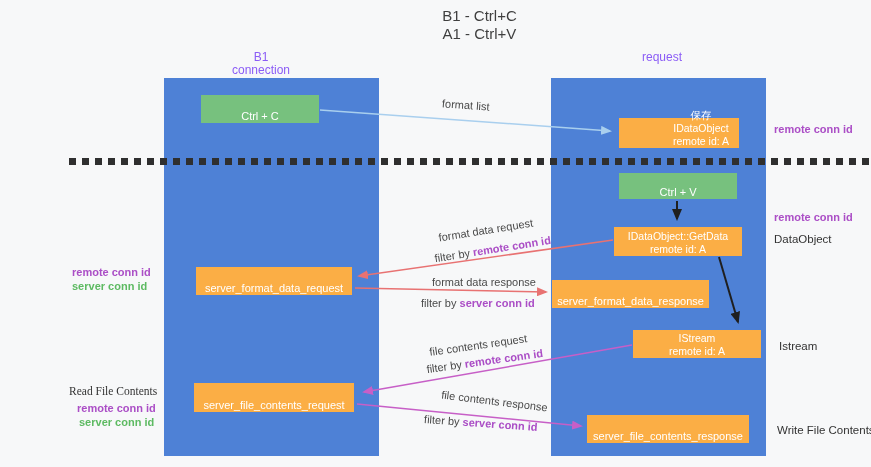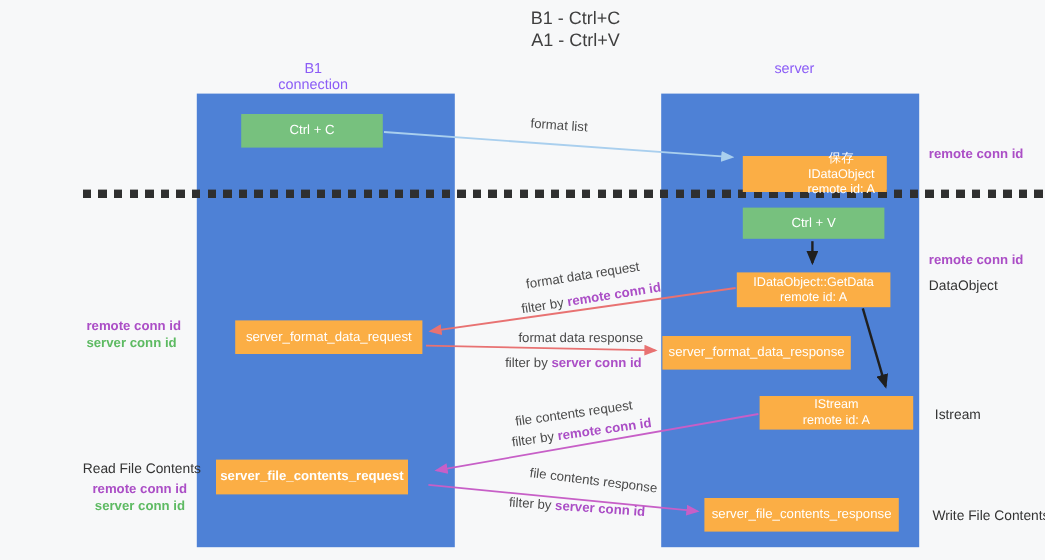--- a/index.html
+++ b/index.html
@@ -10,21 +10,21 @@
   *{margin:0;padding:0;box-sizing:border-box;}
   html,body{background:var(--bg);}
   body{font-family:"Liberation Sans","DejaVu Sans",sans-serif;}
   #canvas{position:relative;width:871px;height:467px;background:var(--bg);overflow:hidden;margin-left:44px;}
 
   .title{position:absolute;left:0;right:0;top:7px;text-align:center;color:var(--text-dark);
          font-size:15px;line-height:18px;}
   .col-header{position:absolute;text-align:center;color:#8b5cf6;font-size:12px;line-height:13px;}
   .column{position:absolute;top:78px;width:215px;height:378px;background:var(--column-blue);}
 
-  .box{position:absolute;display:flex;flex-direction:column;align-items:center;justify-content:center;
+  .box{position:absolute;display:flex;flex-direction:column;align-items:center;justify-content:flex-end;
        color:#fff;text-align:center;font-size:11px;line-height:13px;}
   .box.green{background:var(--box-green);}
   .box.orange{background:var(--box-orange);}
   .box .small{font-size:10.5px;line-height:13px;}
 
   .side-label{position:absolute;font-size:11px;white-space:nowrap;}
   .side-label.dark{color:#333;font-size:11.5px;}
   .side-label.purple{color:var(--purple);font-weight:bold;}
   .side-label.greentx{color:var(--green-text);font-weight:bold;}
 
@@ -44,21 +44,21 @@
   <div class="title">
     <div>B1 - Ctrl+C</div>
     <div>A1 - Ctrl+V</div>
   </div>
 
   <div class="col-header" style="left:117px;top:51px;width:200px;">
     <div>B1</div>
     <div>connection</div>
   </div>
   <div class="col-header" style="left:518px;top:51px;width:200px;">
-    <div>server</div>
+    <div>request</div>
   </div>
 
   <div class="column" style="left:120px;"></div>
   <div class="column" style="left:507px;"></div>
 
   <div class="dashline"></div>
 
   <svg class="arrows" viewBox="0 0 871 467">
     <defs>
       <marker id="m-blue" markerUnits="userSpaceOnUse" markerWidth="11" markerHeight="9" refX="9" refY="4.5" orient="auto">
@@ -80,21 +80,21 @@
     <line x1="569" y1="240" x2="315" y2="276" style="stroke:var(--arrow-red)" stroke-width="1.5" marker-end="url(#m-red)"></line>
     <line x1="311" y1="288" x2="502" y2="292" style="stroke:var(--arrow-red)" stroke-width="1.5" marker-end="url(#m-red)"></line>
     <line x1="588" y1="345" x2="320" y2="392" style="stroke:var(--arrow-magenta)" stroke-width="1.5" marker-end="url(#m-magenta)"></line>
     <line x1="313" y1="404" x2="537" y2="426" style="stroke:var(--arrow-magenta)" stroke-width="1.5" marker-end="url(#m-magenta)"></line>
   </svg>
 
   <div class="box green" style="left:157px;top:95px;width:118px;height:28px;">
     <span>Ctrl + C</span>
   </div>
 
-  <div class="box orange" style="left:575px;top:130px;width:120px;height:30px;padding-left:44px;">
+  <div class="box orange" style="left:575px;top:118px;width:120px;height:30px;padding-left:44px;">
     <span class="small">保存IDataObject</span>
     <span class="small">remote id: A</span>
   </div>
 
   <div class="box green" style="left:575px;top:173px;width:118px;height:26px;">
     <span>Ctrl + V</span>
   </div>
 
   <div class="box orange" style="left:570px;top:227px;width:128px;height:29px;">
     <span class="small">IDataObject::GetData</span>
@@ -107,37 +107,37 @@
 
   <div class="box orange" style="left:152px;top:267px;width:156px;height:28px;">
     <span>server_format_data_request</span>
   </div>
 
   <div class="box orange" style="left:589px;top:330px;width:128px;height:28px;">
     <span class="small">IStream</span>
     <span class="small">remote id: A</span>
   </div>
 
-  <div class="box orange" style="left:136px;top:383px;width:160px;height:29px;font-weight:bold;">
+  <div class="box orange" style="left:150px;top:383px;width:160px;height:29px;">
     <span>server_file_contents_request</span>
   </div>
 
   <div class="box orange" style="left:543px;top:415px;width:162px;height:28px;">
     <span>server_file_contents_response</span>
   </div>
 
   <div class="side-label purple" style="left:730px;top:123px;">remote conn id</div>
   <div class="side-label purple" style="left:730px;top:211px;">remote conn id</div>
   <div class="side-label dark" style="left:730px;top:233px;">DataObject</div>
   <div class="side-label dark" style="left:735px;top:340px;">Istream</div>
   <div class="side-label dark" style="left:733px;top:424px;">Write File Contents</div>
 
   <div class="side-label purple" style="left:28px;top:266px;">remote conn id</div>
   <div class="side-label greentx" style="left:28px;top:280px;">server conn id</div>
-  <div class="side-label dark" style="left:25px;top:385px;">Read File Contents</div>
+  <div class="side-label dark" style="left:25px;top:385px;font-family:Liberation Serif, serif;">Read File Contents</div>
   <div class="side-label purple" style="left:33px;top:402px;">remote conn id</div>
   <div class="side-label greentx" style="left:35px;top:416px;">server conn id</div>
 
   <div class="flow-label" style="left:398px;top:99px;transform:rotate(4deg);">format list</div>
 
   <div class="flow-label" style="left:394px;top:224px;transform:rotate(-9deg);">format data request</div>
   <div class="flow-label" style="left:390px;top:243px;transform:rotate(-9deg);"><span>filter by</span> <span class="id-purple">remote conn id</span></div>
 
   <div class="flow-label" style="left:388px;top:276px;">format data response</div>
   <div class="flow-label" style="left:377px;top:297px;"><span>filter by</span> <span class="id-purple">server conn id</span></div>

